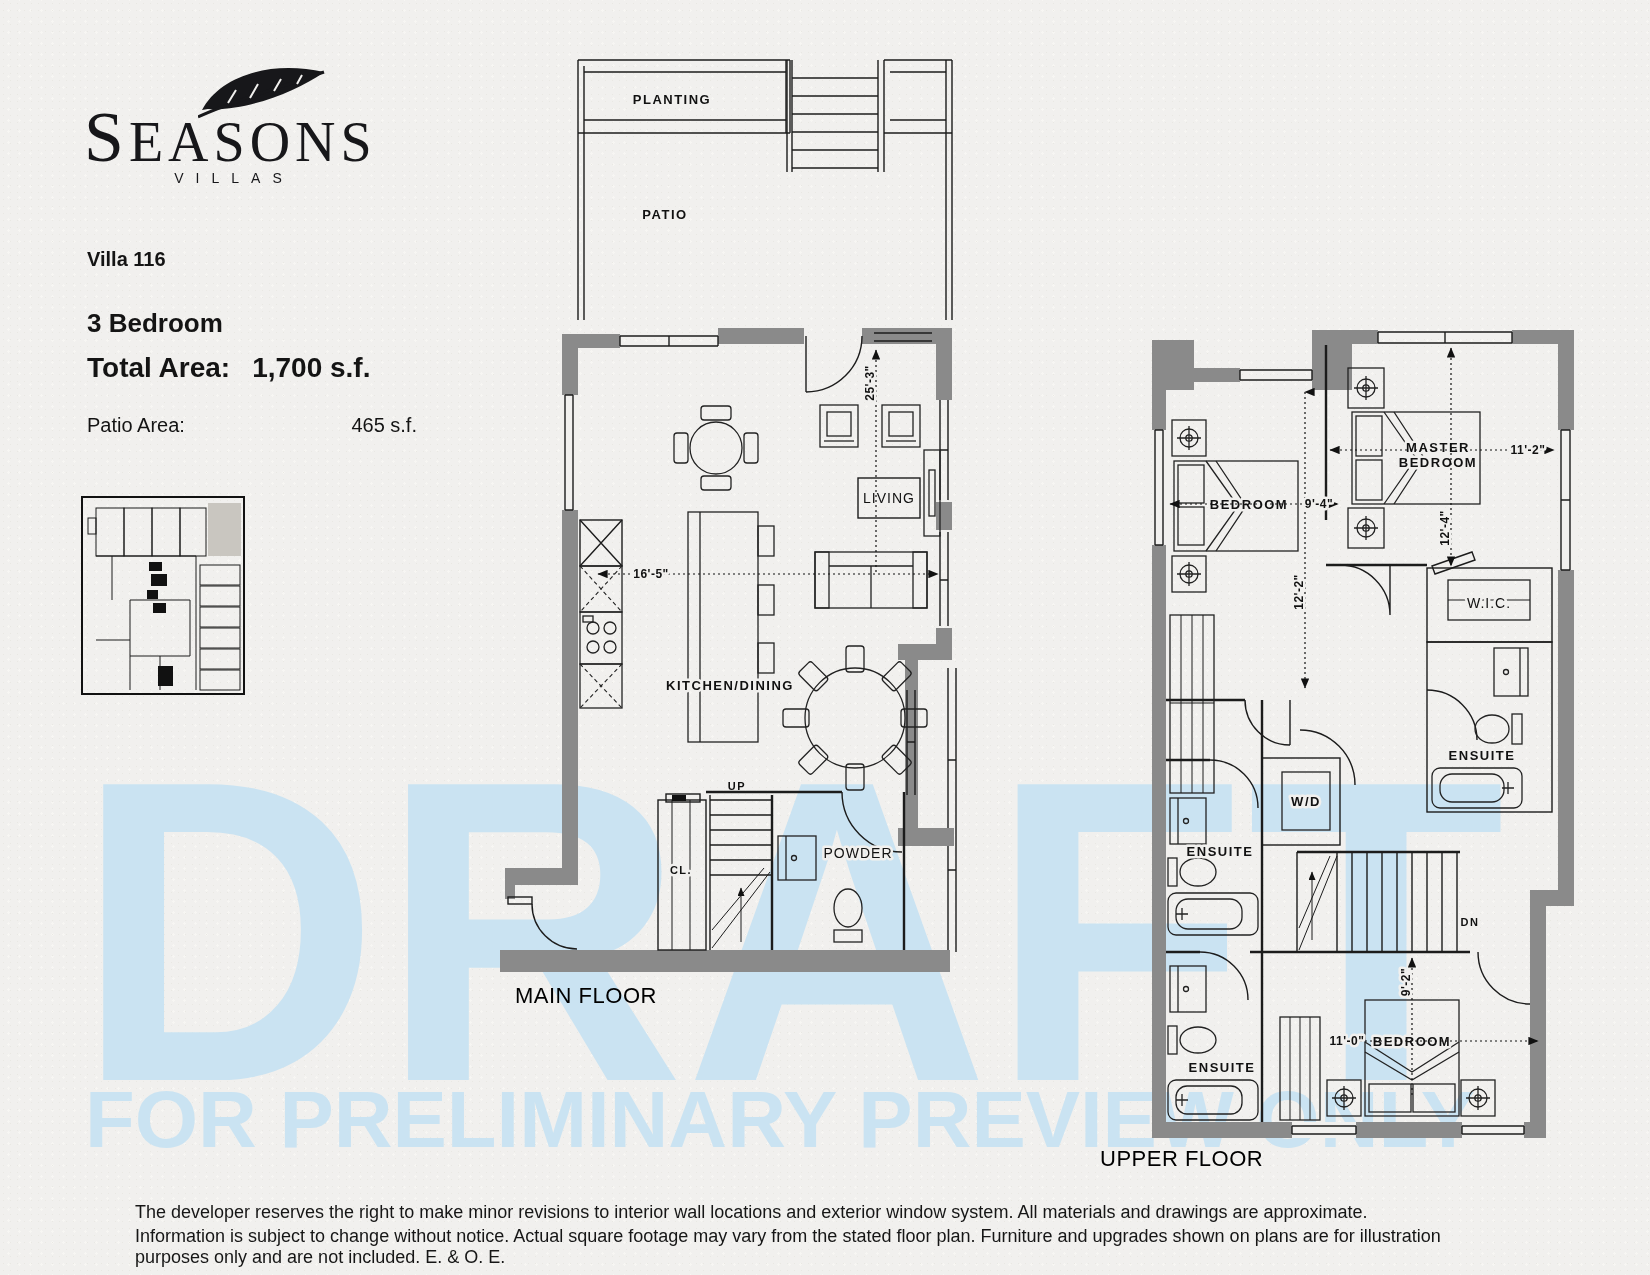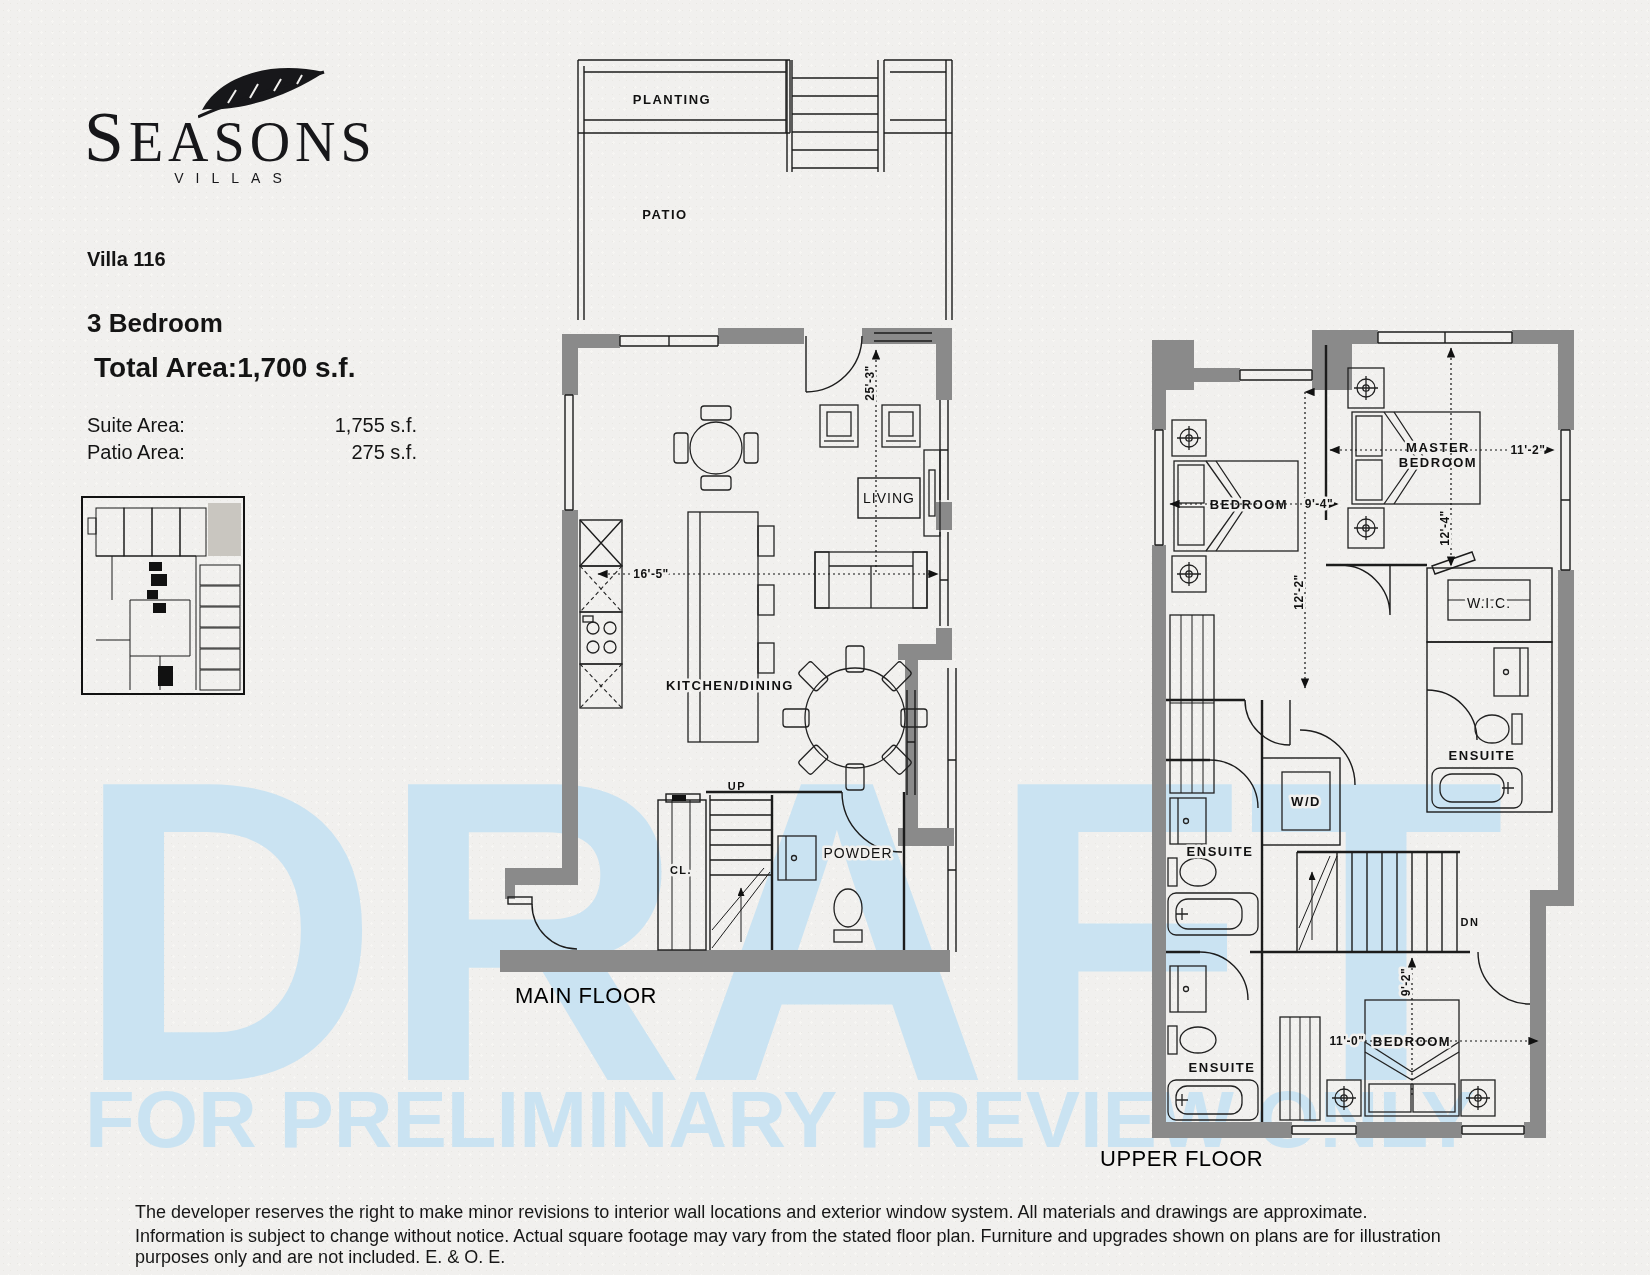--- a/index.html
+++ b/index.html
@@ -22,21 +22,21 @@
     font-size:56px;font-weight:400;letter-spacing:5px;color:#17171a;
     white-space:nowrap;
   }
   .brand-name::first-letter{font-size:1.28em;}
   .brand-tagline{
     left:84px;top:170px;width:300px;text-align:center;
     font-size:14px;font-weight:500;letter-spacing:12px;color:#17171a;
   }
   .villa-title{left:87px;top:248px;font-size:20px;font-weight:700;}
   .villa-type{left:87px;top:308px;font-size:26px;font-weight:700;text-align:center;}
-  .total-area{left:94px;top:352px;font-size:28px;font-weight:700;display:flex;}
+  .total-area{left:87px;top:352px;font-size:28px;font-weight:700;display:flex;gap:22px;}
   .area-table{left:87px;top:412px;width:330px;font-size:20px;line-height:27px;}
   .area-row{display:flex;justify-content:space-between;}
   
   .floor-title{font-size:22px;color:#000000;letter-spacing:0.5px;}
   .floor-title.main{left:515px;top:983px;}
   .floor-title.upper{left:1100px;top:1146px;}
   
   .disclaimer{left:135px;width:1380px;text-align:left;font-size:18px;color:#161616;}
   .disclaimer.l1{top:1202px;}
   .disclaimer.l2{top:1226px;}
@@ -423,26 +423,22 @@
 <div class="abs brand-tagline" style="z-index:3;">VILLAS</div>
 
 <div class="abs villa-title" style="z-index:3;">Villa 116</div>
 <div class="abs villa-type" style="z-index:3;">3 Bedroom</div>
 <div class="abs total-area" style="z-index:3;">
   <span>Total Area:</span>
   <span>1,700 s.f.</span>
 </div>
 <div class="abs area-table" style="z-index:3;">
   <div class="area-row">
-    <span>Suite Area:</span>
-    <span>1,755 s.f.</span>
-  </div>
-  <div class="area-row">
     <span>Patio Area:</span>
-    <span>275 s.f.</span>
+    <span>465 s.f.</span>
   </div>
 </div>
 
 <div class="abs floor-title main" style="z-index:3;">MAIN FLOOR</div>
 <div class="abs floor-title upper" style="z-index:3;">UPPER FLOOR</div>
 
 <div class="abs disclaimer l1" style="z-index:3;">The developer reserves the right to make minor revisions to interior wall locations and exterior window system. All materials and drawings are approximate.</div>
 <div class="abs disclaimer l2" style="z-index:3;">Information is subject to change without notice. Actual square footage may vary from the stated floor plan. Furniture and upgrades shown on plans are for illustration purposes only and are not included. E. &amp; O. E.</div>
 
 </body></html>

